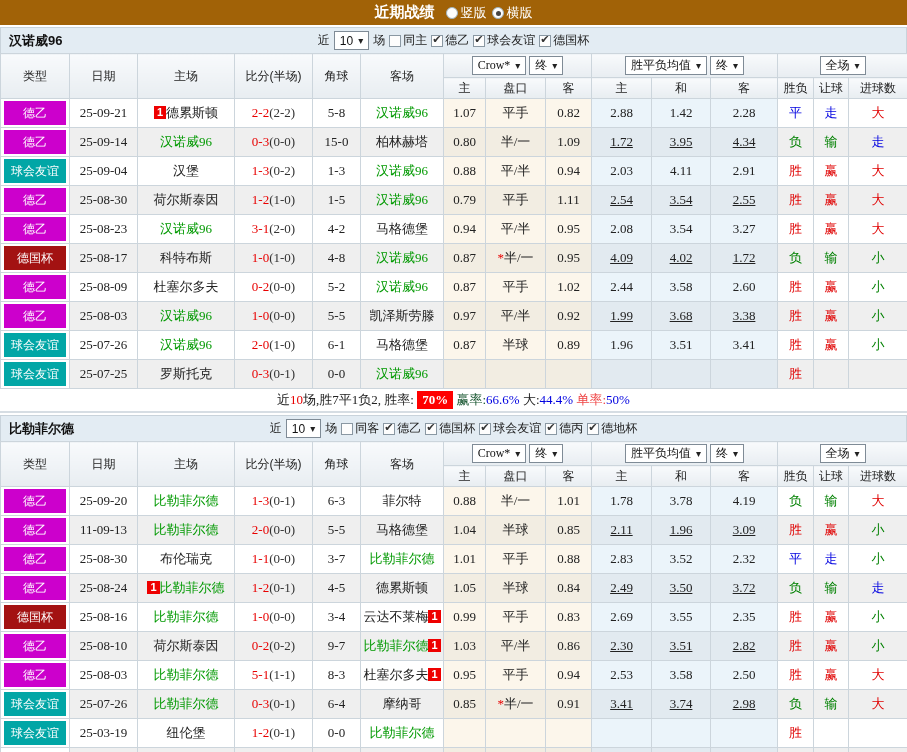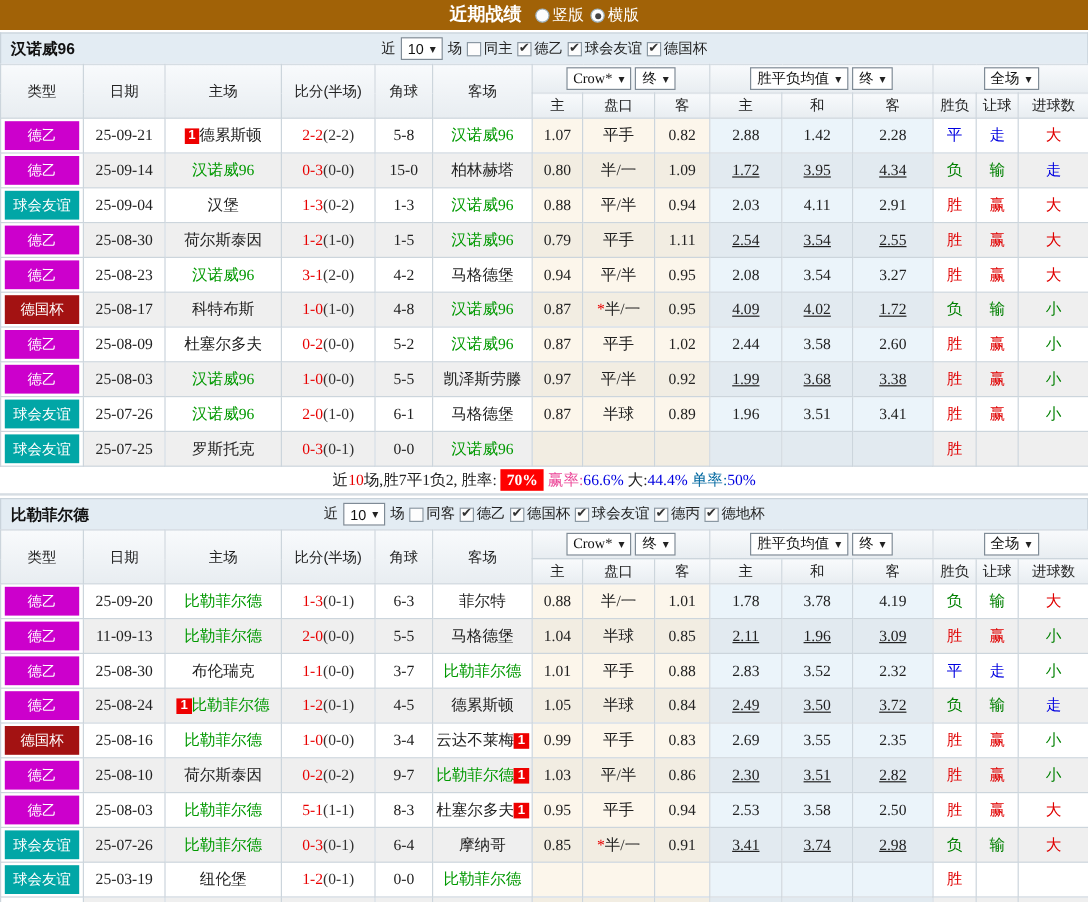--- a/index.html
+++ b/index.html
@@ -325,25 +325,25 @@
             <td class="res plain"></td>
             <td class="res plain"></td>
           </tr>
         </tbody>
       </table>
       <div class="summary">
         <span style="color: rgb(34, 34, 34);">近</span>
         <span style="color: rgb(232, 0, 0);">10</span>
         <span style="color: rgb(34, 34, 34);">场,胜7平1负2, 胜率: </span>
         <span class="hl" style="color: rgb(255, 255, 255); background: rgb(255, 0, 0);">70%</span>
-        <span style="color: #ec4899;"> 赢率:</span>
+        <span style="color: #14532d;"> 赢率:</span>
         <span style="color: rgb(0, 0, 224);">66.6%</span>
         <span style="color: rgb(34, 34, 34);"> 大:</span>
         <span style="color: rgb(0, 0, 224);">44.4%</span>
-        <span style="color: #0369a1;"> 单率:</span>
+        <span style="color: #ef4444;"> 单率:</span>
         <span style="color: rgb(0, 0, 224);">50%</span>
       </div>
     </div>
     <div class="section">
       <div class="sec-head">
         <span class="team">比勒菲尔德</span>
         <div class="controls">
           <span>近</span>
           <span class="sel">10</span>
           <span>场</span>

